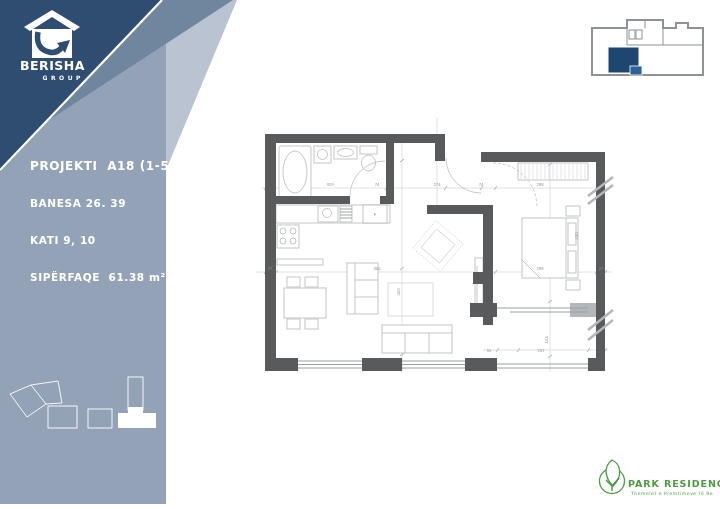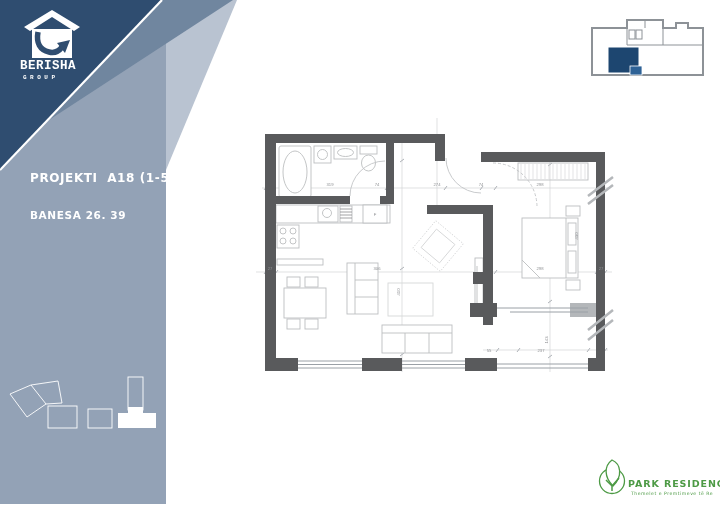--- a/index.html
+++ b/index.html
@@ -2,25 +2,25 @@
 <html style="--navy: #2f4d70; --mid_band: #70869f; --light_band: #b9c3d1; --panel: #93a2b6; --wall: #595a5c; --green: #4d9a45; --keyplan_gray: #8d9297; --keyplan-blue: #1d4670;"><head>
 <meta charset="utf-8">
 <style>
   html,body{margin:0;padding:0;background:#e8e8e8;}
   #stage{position:relative;width:720px;height:509px;background:#ffffff;overflow:hidden;
          font-family:"DejaVu Sans","Liberation Sans",sans-serif;}
   
   .panel{position:absolute;left:0;top:0;width:166px;height:504px;background:var(--panel);}
   .decor{position:absolute;left:0;top:0;}
   
-  .brand-text{position:absolute;left:20px;top:60px;width:64px;text-align:left;color:#fff;font-family:Liberation Mono, monospace;}
+  .brand-text{position:absolute;left:20px;top:60px;width:64px;text-align:right;color:#fff;}
   .brand-name{font-size:12.5px;font-weight:700;letter-spacing:0.5px;line-height:12px;}
   .brand-sub{font-size:6px;font-weight:700;letter-spacing:3.5px;margin-top:2px;padding-left:3px;}
   
-  .info{position:absolute;left:30px;top:172px;color:#fff;}
+  .info{position:absolute;left:30px;top:160px;color:#fff;}
   .info-line{font-size:10.5px;font-weight:700;letter-spacing:0.6px;line-height:13px;margin-bottom:24px;white-space:pre;}
   .info-line:first-child{font-size:12px;}
   
   .w{fill:var(--wall);}
   .wl{fill:#b4b7ba;}
   .win{stroke:#9aa0a6;stroke-width:1;fill:none;}
   .c{stroke:#d2d4d6;stroke-width:0.7;fill:none;}
   .tick{stroke:#9aa0a6;stroke-width:0.8;fill:none;}
   .d{stroke:#c2c4c6;stroke-width:0.9;fill:none;}
   .dd{stroke:#c2c4c6;stroke-width:0.9;fill:none;stroke-dasharray:3 2;}
@@ -63,20 +63,22 @@
     <polygon points="46,30 33,33 41,43" style="fill:var(--navy)"></polygon>
   </svg>
   <div class="brand-text">
     <div class="brand-name">BERISHA</div>
     <div class="brand-sub">GROUP</div>
   </div>
 
   <div class="info">
       <div class="info-line">PROJEKTI  A18 (1-5)</div>
       <div class="info-line">BANESA 26. 39</div>
+      <div class="info-line">KATI 9, 10</div>
+      <div class="info-line">SIPËRFAQE  61.38 m²</div>
     </div>
 
   <svg class="decor" style="left:4px;top:372px" width="158" height="60" viewBox="4 372 158 60">
     <g>
       <path class="sp" d="M10,394 L31,385 L46,404 L27,417 Z"></path>
       <path class="sp" d="M31,385 L58,381 L62,403 L46,404"></path>
       <rect class="sp" x="48" y="406" width="29" height="22"></rect>
       <rect class="sp" x="88" y="409" width="24" height="19"></rect>
       <rect class="sp" x="128" y="377" width="15" height="33"></rect>
     </g>

